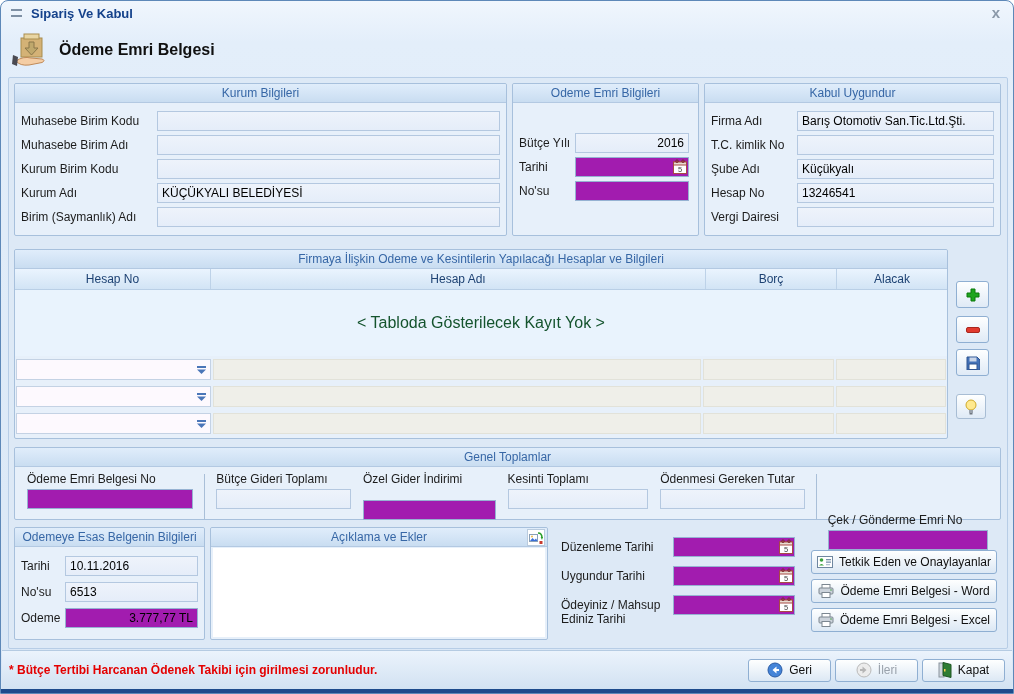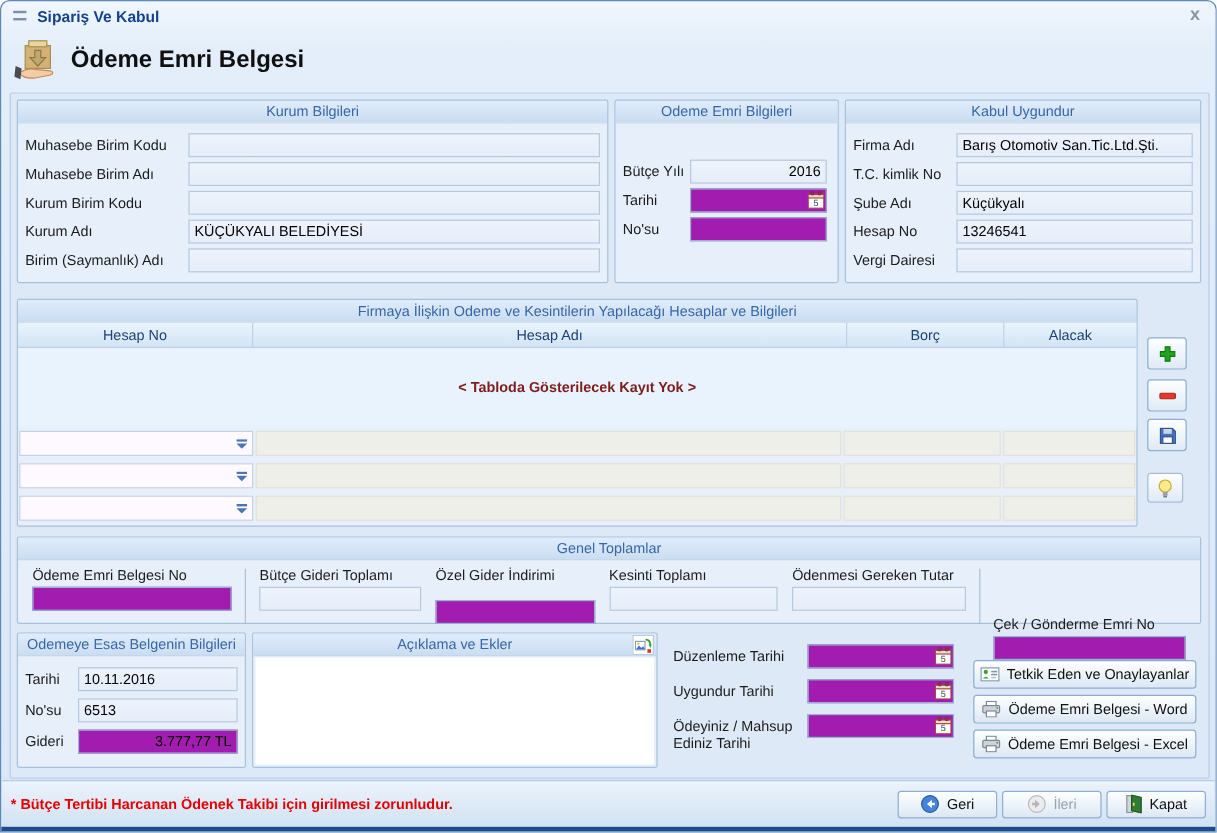--- a/index.html
+++ b/index.html
@@ -9,21 +9,21 @@
     border:1px solid #5d88b8; border-radius:8px 8px 0 0; overflow:hidden;
     background:linear-gradient(180deg,#f0f6fd 0%,#e3eefa 6%,#d9e7f6 100%);
   }
   
   .titlebar { position:absolute; left:0; top:0; right:0; height:24px; display:flex; align-items:center; padding:0 10px; }
   .tb-menu { width:11px; height:8px; border-top:2px solid #7e90a4; border-bottom:2px solid #7e90a4; margin-right:9px; cursor:pointer; }
   .tb-title { font-size:13px; font-weight:bold; color:#15428b; }
   .tb-close { margin-left:auto; color:#8a98a8; font-weight:bold; font-size:15px; line-height:14px; cursor:pointer; padding:0 3px; }
   
   .pagehead { position:absolute; left:0; top:24px; right:0; height:50px; display:flex; align-items:center; padding:0 10px; gap:10px; }
-  .ph-title { font-size:20px; font-weight:bold; color:#101010; }
+  .ph-title { font-size:16px; font-weight:bold; color:#101010; }
   
   .panel { position:absolute; left:7px; top:76px; width:1000px; height:572px; border:1px solid #b7cde6; background:#dde9f6; border-radius:2px; }
   
   .gbox { position:absolute; border:1px solid #a7c0dc; border-radius:2px; background:#e7f0fa; }
   .gbox-hd { height:19px; line-height:19px; text-align:center; font-size:12px; color:#3767a6;
     background:linear-gradient(#e0edfb,#c9ddf1); border-bottom:1px solid #b3c9e2; border-radius:2px 2px 0 0; }
   .frow { display:flex; align-items:center; margin:0 6px 4px; }
   .flabel { font-size:12px; color:#1c1c1c; flex:none; }
   .tfield { height:20px; border:1px solid #b4c8e0; background:linear-gradient(#eef3fb,#e5edf9);
     font:12px "Liberation Sans", sans-serif; padding:0 4px; color:#000; width:100%; outline:none; }
@@ -31,21 +31,21 @@
   .tfield.right { text-align:right; }
   .datewrap { position:relative; flex:none; }
   .datewrap .tfield { padding-right:18px; }
   .calbtn { position:absolute; right:2px; top:2px; width:14px; height:15px; cursor:pointer; }
   
   .grid-hd-row { display:grid; grid-template-columns:196px 1fr 131px 110px; height:21px;
     background:linear-gradient(#eaf4fe,#d2e4f5); border-bottom:1px solid #b9cfe6; }
   .grid-hd-cell { font-size:12px; color:#1d4273; text-align:center; line-height:20px; border-right:1px solid #bdd2e8; cursor:pointer; }
   .grid-hd-cell:last-child { border-right:none; }
   .grid-empty { height:66px; background:#e9f3fd; display:flex; align-items:center; justify-content:center;
-    color:#7f1d1d; font-size:12px;font-weight:bold; }
+    color:#14532d; font-size:16px; }
   .grid-rows { padding:3px 1px 0; }
   .grid-row { display:grid; grid-template-columns:195px 1fr 131px 110px; height:21px; margin-bottom:6px; column-gap:2px; }
   .combo { background:#fdf9fe; border:1px solid #c4d2e4; display:flex; align-items:center; cursor:pointer; }
   .combo input { flex:1; border:none; background:transparent; font:12px "Liberation Sans",sans-serif; padding:0 3px; outline:none; min-width:0; }
   .dd { flex:none; margin-right:4px; display:flex; }
   .gcell { background:#efefe9; border:1px solid #e2e2d9; }
   .sbtn { position:absolute; width:33px; height:27px; border:1px solid #8fafd2; border-radius:3px;
     background:linear-gradient(#feffff,#dfeaf6); display:flex; align-items:center; justify-content:center; cursor:pointer; }
   
   .gt-wrap { display:flex; padding:5px 12px 0; }
@@ -312,21 +312,21 @@
     <div style="padding-top:9px;">
       <div class="frow" style="margin-bottom:6px;">
           <span class="flabel" style="width:44px;">Tarihi</span>
           <input class="tfield" readonly="" value="10.11.2016" style="">
         </div>
       <div class="frow" style="margin-bottom:6px;">
           <span class="flabel" style="width:44px;">No'su</span>
           <input class="tfield" readonly="" value="6513" style="">
         </div>
       <div class="frow">
-          <span class="flabel" style="width:44px;">Gideri</span>
+          <span class="flabel" style="width:44px;">Odeme</span>
           <input class="tfield white right" readonly="" value="3.777,77 TL" style="">
         </div>
     </div>
   </div>
 
   <div class="gbox" style="left:209px; top:526px; width:338px; height:113px;">
     <div class="gbox-hd">Açıklama ve Ekler</div>
     <span class="acik-ic">
       <svg width="14" height="14" viewBox="0 0 14 14">
           <rect x="0.5" y="3.5" width="8" height="7" fill="#fff" stroke="#8aa0b8"></rect>

